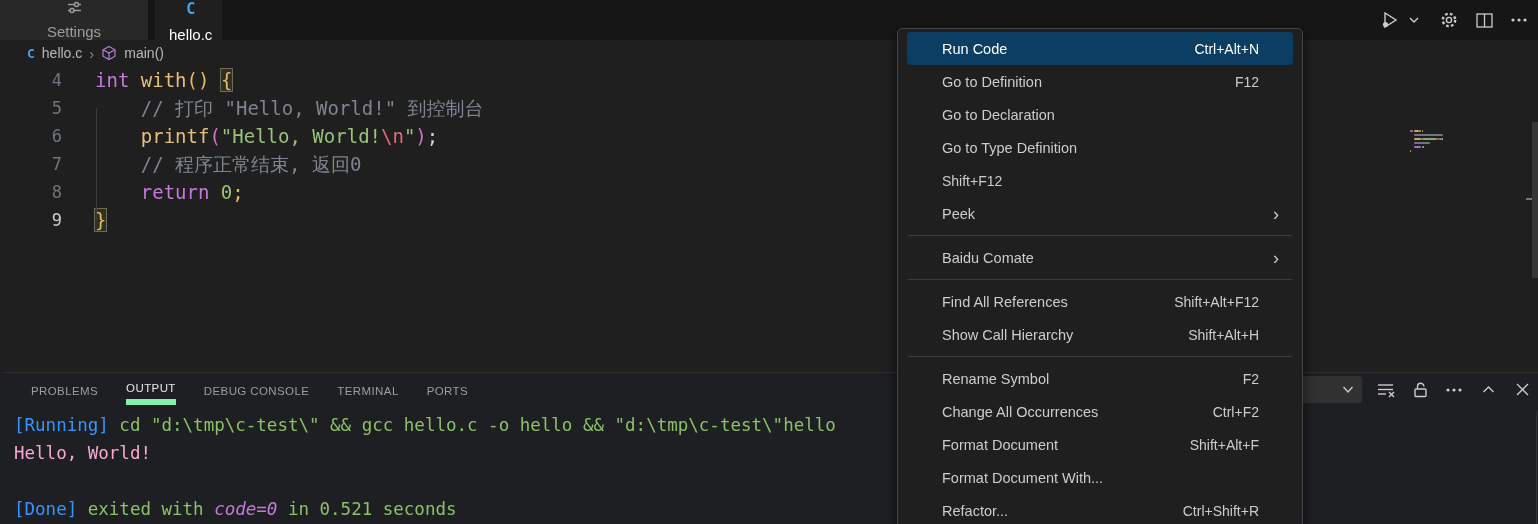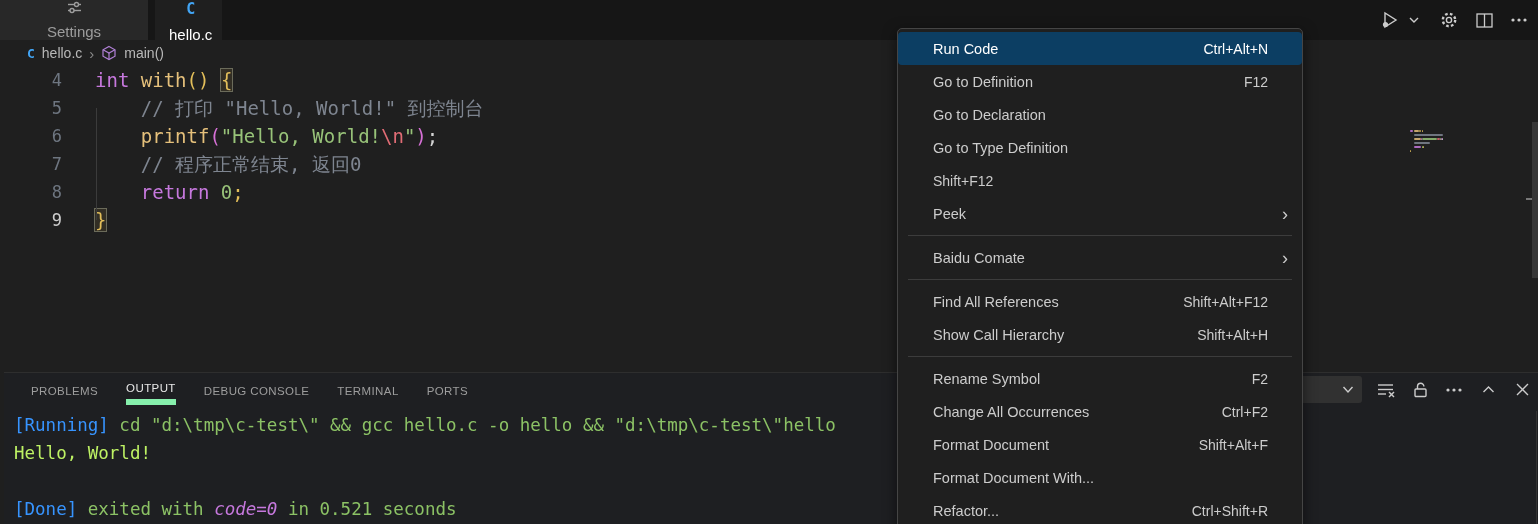--- a/index.html
+++ b/index.html
@@ -44,28 +44,28 @@
   
   .panel { position:absolute; left:4px; top:372px; width:100%; height:152px; background:#1e1f22; border-top:1px solid #2e2e2e; }
   .panel-header { position:relative; height:34px; display:flex; align-items:center; padding-left:27px; gap:28px; }
   .panel-tab { font-size:11.5px; letter-spacing:.4px; color:#9d9d9d; padding:6px 0 5px; cursor:default; }
   .panel-tab.active { color:#e7e7e7; border-bottom:6px solid #86efac; }
   .panel-actions { position:absolute; right:10px; top:3px; display:flex; align-items:center; gap:14px; }
   .channel-select { width:148px; height:27px; background:#313131; border-radius:3px; display:flex; align-items:center; justify-content:flex-end; padding-right:8px; }
   .picon { display:flex; align-items:center; justify-content:center; width:20px; height:20px; color:#ccc; }
   .output { padding:4px 0 0 10px; font-family:"DejaVu Sans Mono", monospace; font-size:17.5px; }
   .out-line { height:28px; line-height:28px; white-space:pre; }
-  .oc-blue{color:#3794FF;} .oc-green{color:#8CC265;} .oc-magenta{color:#C678DD;font-style:italic;} .oc-plain{color:#bef264;}
+  .oc-blue{color:#3794FF;} .oc-green{color:#8CC265;} .oc-magenta{color:#C678DD;font-style:italic;} .oc-plain{color:#f9a8d4;}
   .panel-right-line { position:absolute; right:5px; top:38px; width:1px; height:114px; background:#333; }
 
   
   .context-menu { position:absolute; left:897px; top:28px; width:406px; background:#1f1f1f;
                   border:1px solid #454545; border-radius:5px; box-shadow:0 4px 14px rgba(0,0,0,.55);
                   padding:3px 0; z-index:50; }
-  .menu-item { position:relative; height:33px; display:flex; align-items:center; margin:0 0; border-radius:4px;
+  .menu-item { position:relative; height:33px; display:flex; align-items:center; margin:0 9px; border-radius:4px;
                padding-left:35px; padding-right:12px; font-size:14.5px; color:#cccccc; cursor:default; }
   .menu-item.selected { background:#0c3e63; color:#ffffff; }
   .mi-label { flex:1 1 auto; }
   .mi-shortcut { padding-right:22px; font-size:14px; color:#cccccc; }
   .menu-item.selected .mi-shortcut { color:#ffffff; }
   .mi-arrow { position:absolute; right:14px; font-size:18px; color:#cccccc; line-height:1; }
   .menu-sep { height:1px; background:#3c3c3c; margin:5px 10px; }
 
   svg { display:block; }
 </style>

